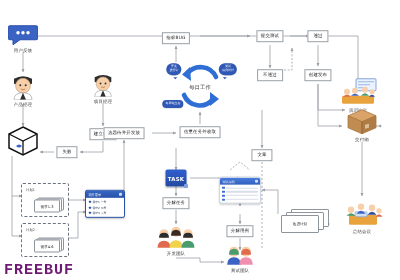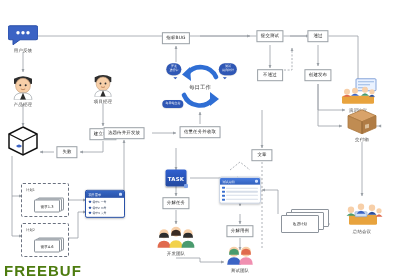--- a/index.html
+++ b/index.html
@@ -84,22 +84,22 @@
   
   .dash{position:absolute;border:1px dashed #6b7280;border-radius:2px;
         transform:translate(-50%,-50%);}
   .dashLbl{position:absolute;font-size:3.4px;color:#3c3c3c;white-space:nowrap;}
 
   
   .pic{display:block;}
 
   
   .wm{position:absolute;left:4px;bottom:1px;font-size:15px;font-weight:bold;
-      color:#4d7c0f;letter-spacing:1px;user-select:none;
-      font-family:Liberation Sans, sans-serif;}
+      color:#701a75;letter-spacing:1px;user-select:none;
+      font-family:Liberation Mono, monospace;}
 </style>
 </head>
 <body>
 
 <div id="stage">
 
   <svg class="wires" viewBox="0 0 400 280">
     <defs>
       <marker id="ah" markerWidth="5" markerHeight="5" refX="4.2" refY="2" orient="auto">
         <path d="M0,0 L4.4,2 L0,4 z" fill="#9aa0a6"></path>

